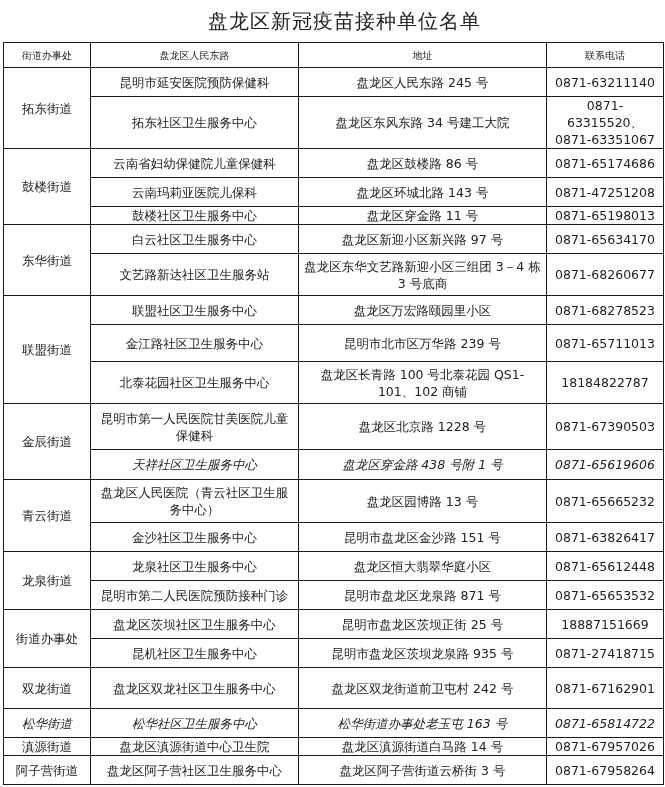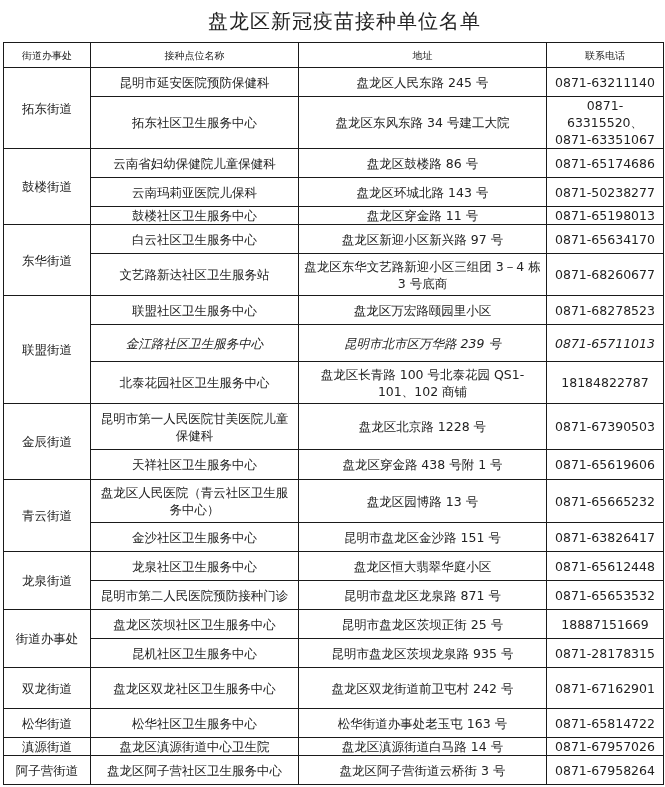--- a/index.html
+++ b/index.html
@@ -41,21 +41,21 @@
 <table class="sched">
   <colgroup>
       <col class="c1">
       <col class="c2">
       <col class="c3">
       <col class="c4">
     </colgroup>
   <thead>
     <tr>
       <th>街道办事处</th>
-      <th>接种点位名称</th>
+      <th>盘龙区人民东路</th>
       <th>地址</th>
       <th>联系电话</th>
     </tr>
   </thead>
   <tbody id="tbody">
       <tr style="height: 29px;">
         <td class="district" rowspan="2">拓东街道</td>
         <td class="site">昆明市延安医院预防保健科</td>
         <td class="addr">盘龙区人民东路 245 号</td>
         <td class="phone">0871-63211140</td>
@@ -67,21 +67,21 @@
       </tr>
       <tr style="height: 29px;">
         <td class="district" rowspan="3">鼓楼街道</td>
         <td class="site">云南省妇幼保健院儿童保健科</td>
         <td class="addr">盘龙区鼓楼路 86 号</td>
         <td class="phone">0871-65174686</td>
       </tr>
       <tr style="height: 29px;">
         <td class="site">云南玛莉亚医院儿保科</td>
         <td class="addr">盘龙区环城北路 143 号</td>
-        <td class="phone">0871-50238277</td>
+        <td class="phone">0871-47251208</td>
       </tr>
       <tr style="height: 17px;">
         <td class="site">鼓楼社区卫生服务中心</td>
         <td class="addr">盘龙区穿金路 11 号</td>
         <td class="phone">0871-65198013</td>
       </tr>
       <tr style="height: 29px;">
         <td class="district" rowspan="2">东华街道</td>
         <td class="site">白云社区卫生服务中心</td>
         <td class="addr">盘龙区新迎小区新兴路 97 号</td>
@@ -91,37 +91,37 @@
         <td class="site">文艺路新达社区卫生服务站</td>
         <td class="addr">盘龙区东华文艺路新迎小区三组团 3－4 栋 3 号底商</td>
         <td class="phone">0871-68260677</td>
       </tr>
       <tr style="height: 29px;">
         <td class="district" rowspan="3">联盟街道</td>
         <td class="site">联盟社区卫生服务中心</td>
         <td class="addr">盘龙区万宏路颐园里小区</td>
         <td class="phone">0871-68278523</td>
       </tr>
-      <tr style="height: 37px; font-style: italic;">
+      <tr style="height: 37px;">
         <td class="site">金江路社区卫生服务中心</td>
         <td class="addr">昆明市北市区万华路 239 号</td>
         <td class="phone">0871-65711013</td>
       </tr>
       <tr style="height: 42px;">
         <td class="site">北泰花园社区卫生服务中心</td>
         <td class="addr">盘龙区长青路 100 号北泰花园 QS1-101、102 商铺</td>
         <td class="phone">18184822787</td>
       </tr>
       <tr style="height: 46px;">
         <td class="district" rowspan="2">金辰街道</td>
         <td class="site">昆明市第一人民医院甘美医院儿童保健科</td>
         <td class="addr">盘龙区北京路 1228 号</td>
         <td class="phone">0871-67390503</td>
       </tr>
-      <tr style="height: 30px;">
+      <tr style="height: 30px; font-style: italic;">
         <td class="site">天祥社区卫生服务中心</td>
         <td class="addr">盘龙区穿金路 438 号附 1 号</td>
         <td class="phone">0871-65619606</td>
       </tr>
       <tr style="height: 43px;">
         <td class="district" rowspan="2">青云街道</td>
         <td class="site">盘龙区人民医院（青云社区卫生服务中心）</td>
         <td class="addr">盘龙区园博路 13 号</td>
         <td class="phone">0871-65665232</td>
       </tr>
@@ -143,29 +143,29 @@
       </tr>
       <tr style="height: 29px;">
         <td class="district" rowspan="2">街道办事处</td>
         <td class="site">盘龙区茨坝社区卫生服务中心</td>
         <td class="addr">昆明市盘龙区茨坝正街 25 号</td>
         <td class="phone">18887151669</td>
       </tr>
       <tr style="height: 29px;">
         <td class="site">昆机社区卫生服务中心</td>
         <td class="addr">昆明市盘龙区茨坝龙泉路 935 号</td>
-        <td class="phone">0871-28178315</td>
+        <td class="phone">0871-27418715</td>
       </tr>
       <tr style="height: 41px;">
         <td class="district" rowspan="1">双龙街道</td>
         <td class="site">盘龙区双龙社区卫生服务中心</td>
         <td class="addr">盘龙区双龙街道前卫屯村 242 号</td>
         <td class="phone">0871-67162901</td>
       </tr>
-      <tr style="height: 29px;">
+      <tr style="height: 29px; font-style: italic;">
         <td class="district" rowspan="1">松华街道</td>
         <td class="site">松华社区卫生服务中心</td>
         <td class="addr">松华街道办事处老玉屯 163 号</td>
         <td class="phone">0871-65814722</td>
       </tr>
       <tr style="height: 14px;">
         <td class="district" rowspan="1">滇源街道</td>
         <td class="site">盘龙区滇源街道中心卫生院</td>
         <td class="addr">盘龙区滇源街道白马路 14 号</td>
         <td class="phone">0871-67957026</td>

